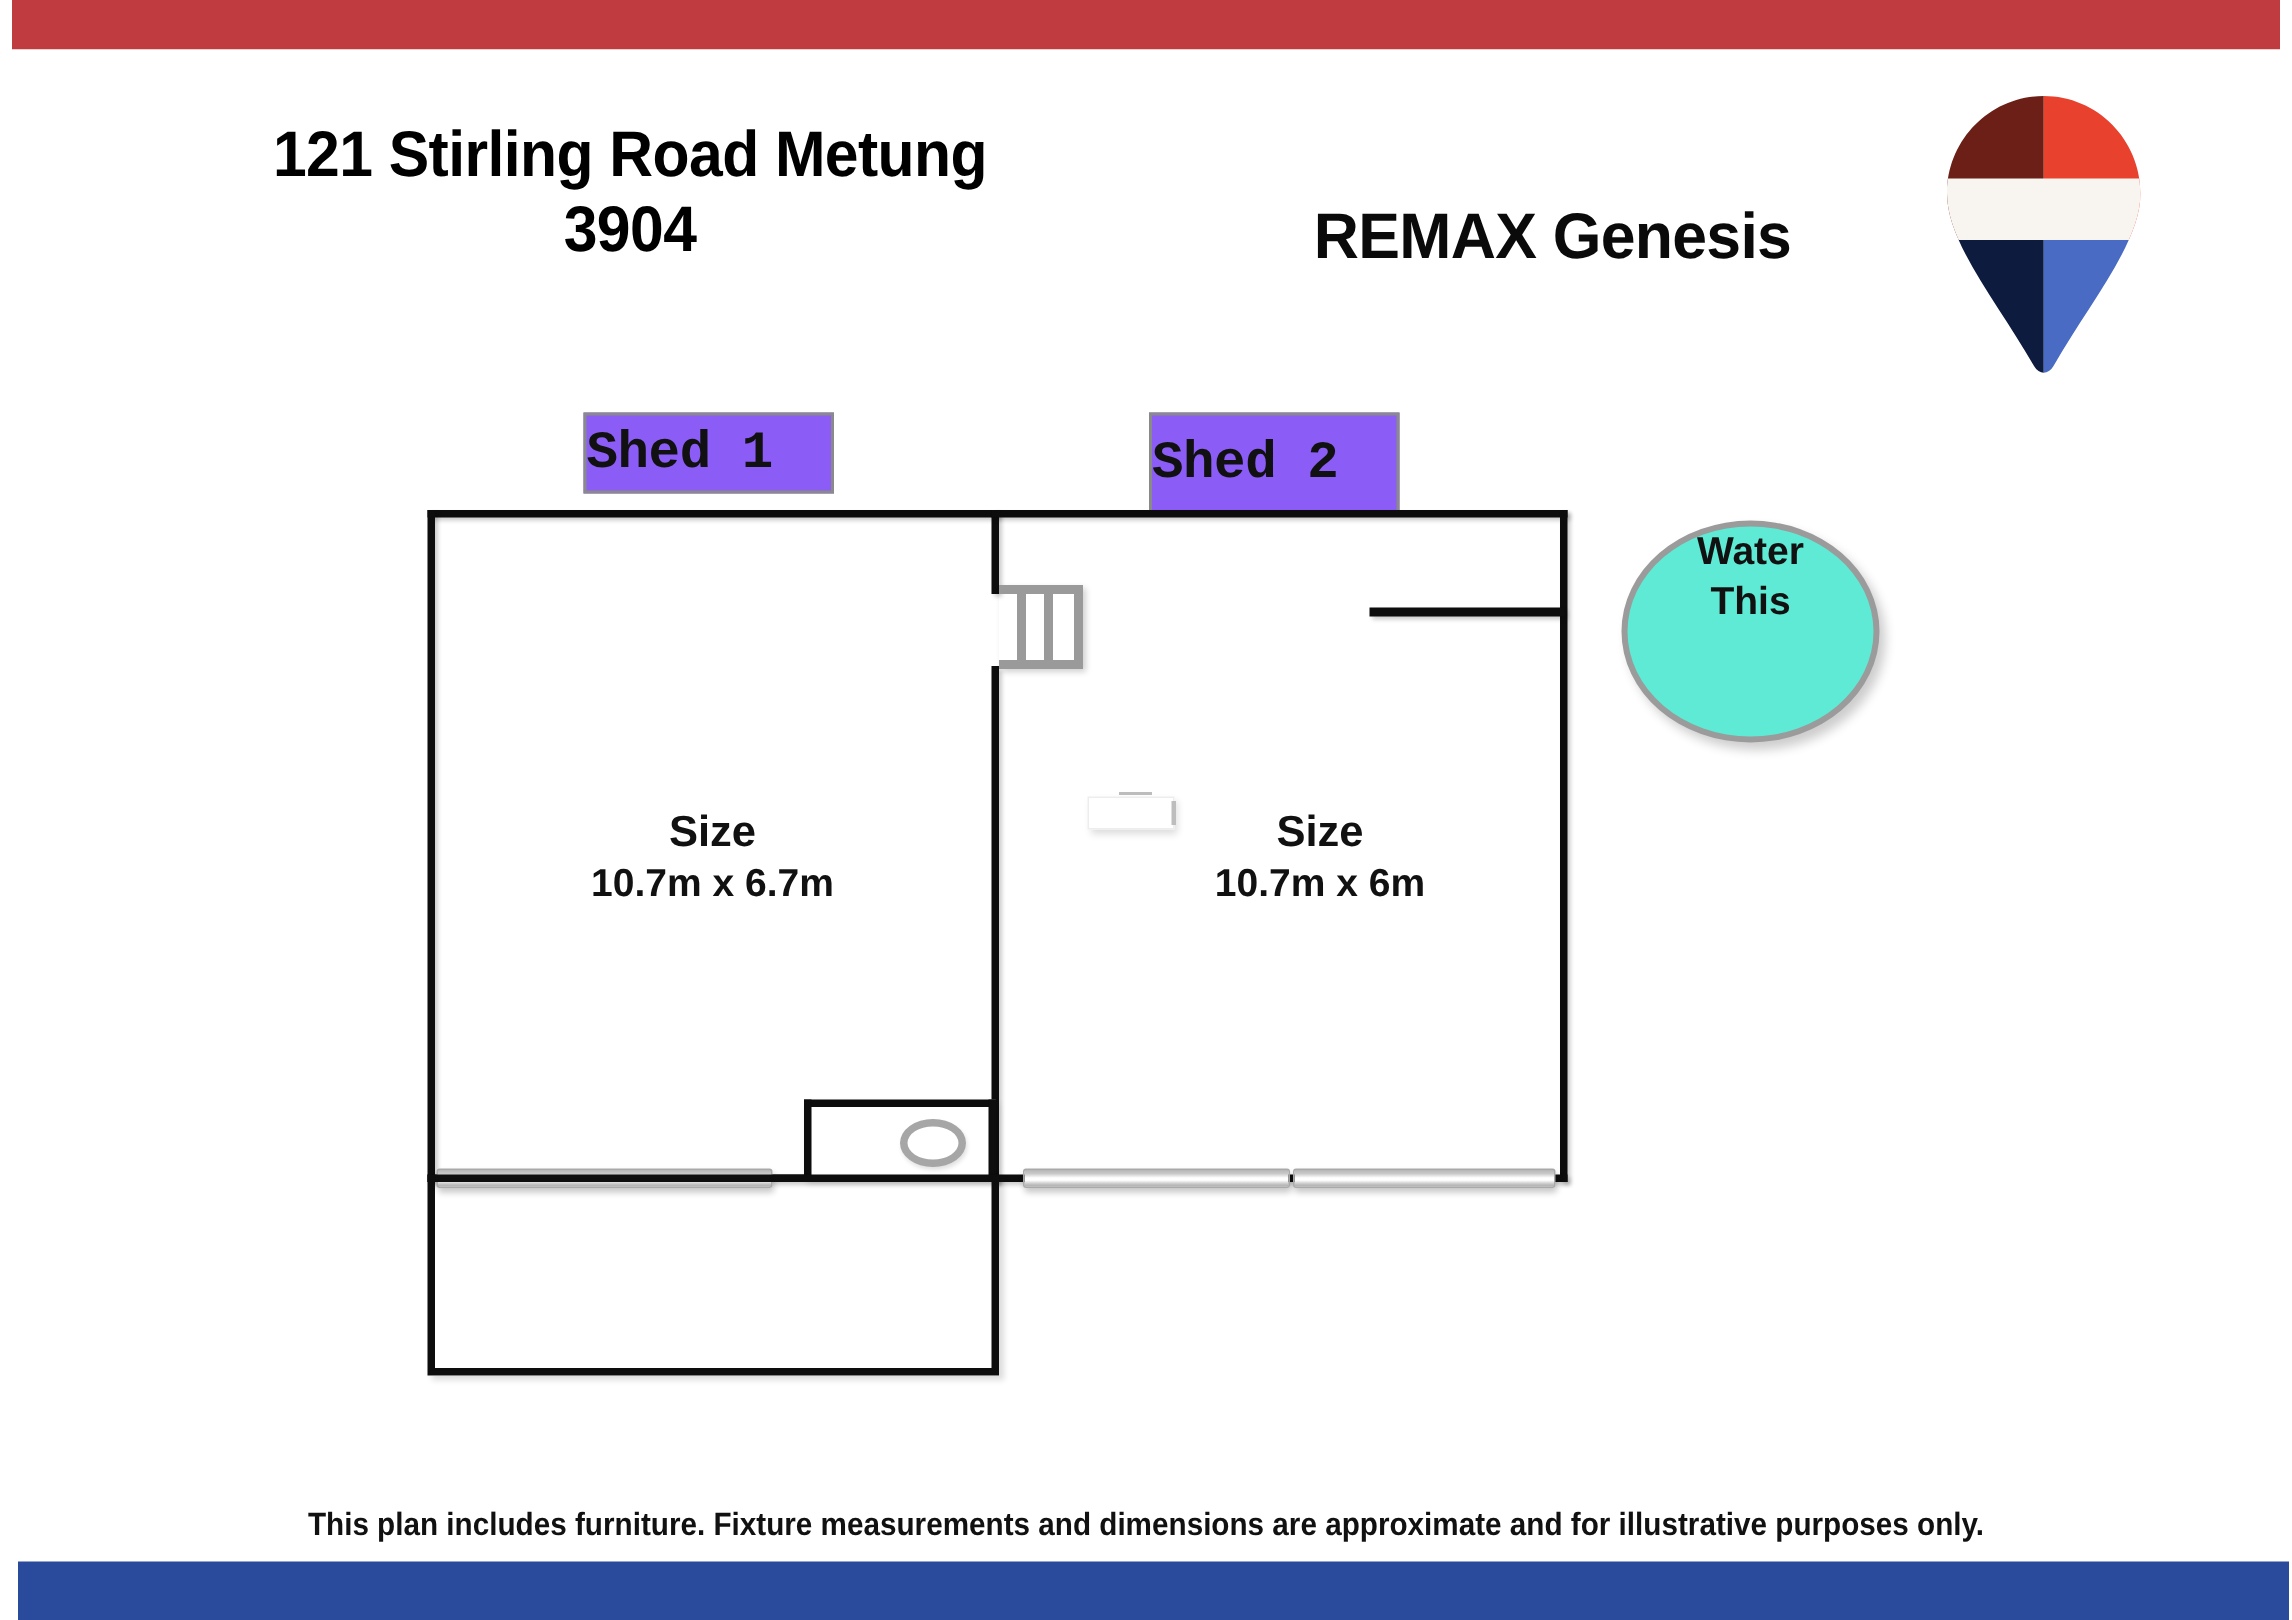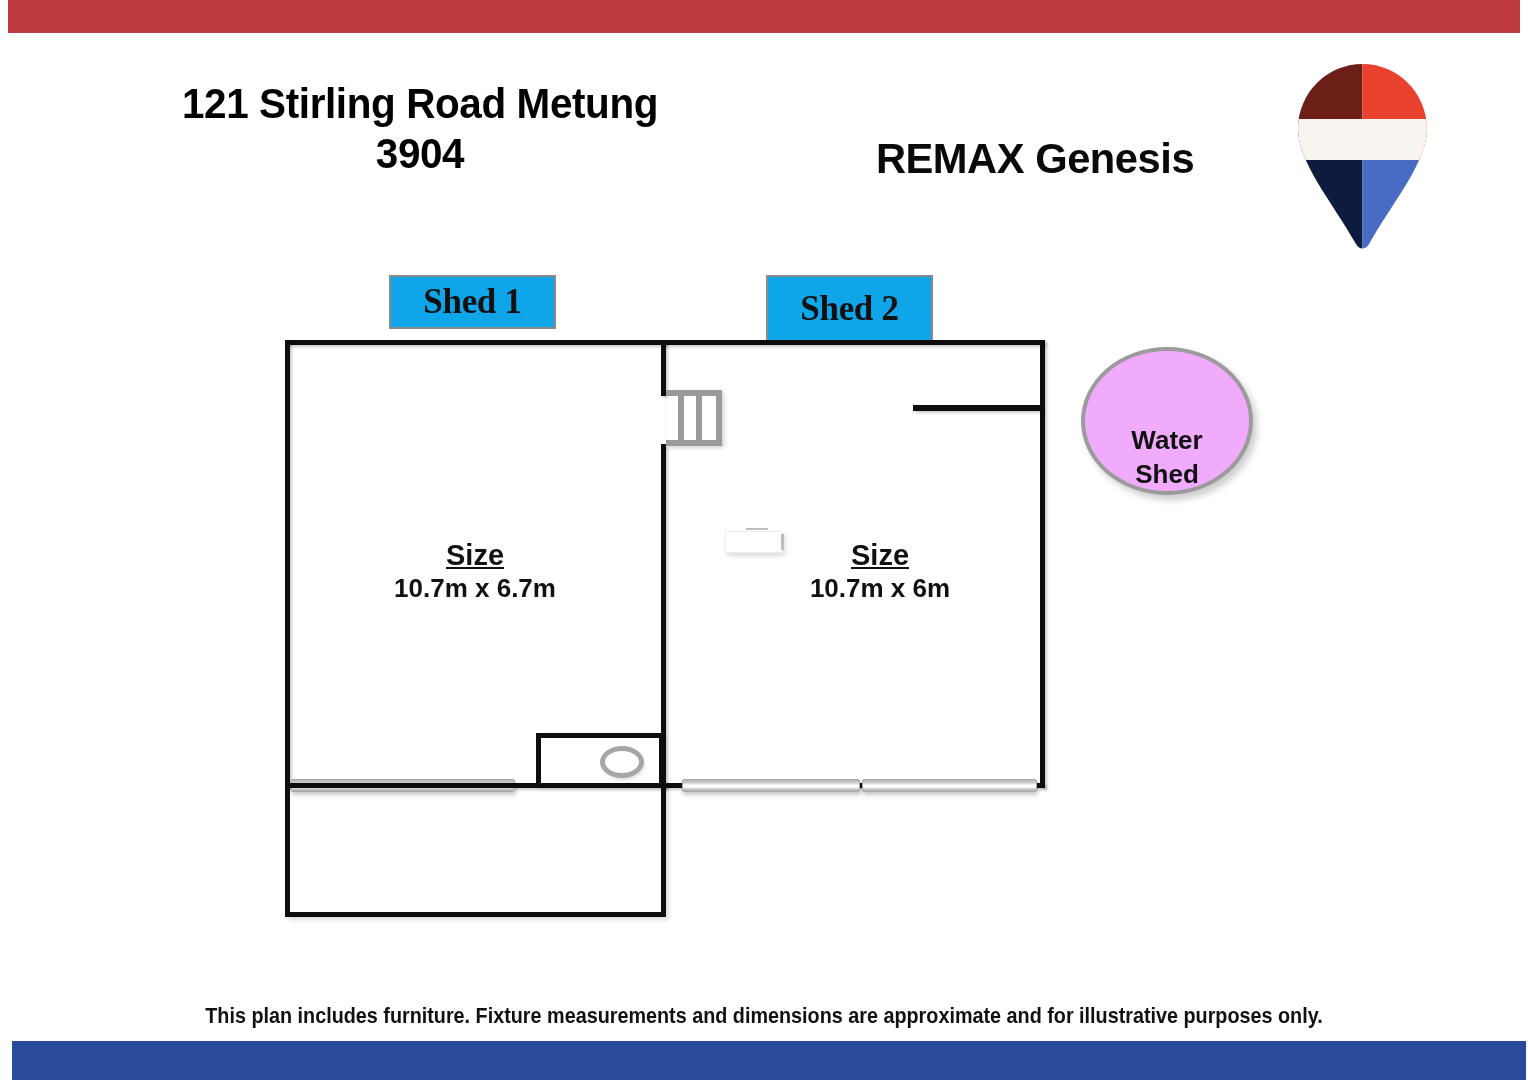--- a/index.html
+++ b/index.html
@@ -101,44 +101,44 @@
     border: 5px solid #0d0d0d;
     box-sizing: border-box;
     background: transparent;
     box-shadow: 3px 3px 4px rgba(0,0,0,0.14);
   }
 
   
   .shed-tag {
     position: absolute;
     border: 2px solid #8a8a8a;
-    background: #0ea5e9;
+    background: #8b5cf6;
     box-sizing: border-box;
     font-weight: bold;
     font-size: 35px;
     color: #111111;
     display: flex;
     align-items: center;
-    justify-content: center;
+    justify-content: flex-start;
     letter-spacing: -0.3px;
-    font-family: Liberation Serif, serif;
+    font-family: Liberation Mono, monospace;
   }
 
   
   .size-caption {
     position: absolute;
     text-align: center;
     font-weight: bold;
     font-size: 29px;
     line-height: 1.22;
     color: #111111;
     font-family: "Liberation Sans", sans-serif;
     white-space: nowrap;
   }
-  .size-caption .cap-label { display: block; text-decoration: underline; }
+  .size-caption .cap-label { display: block; }
   .size-caption .cap-dims  { display: block; font-size: 26px; }
 
   .awning-caption {
     position: absolute;
     text-align: center;
     font-weight: bold;
     font-size: 31px;
     line-height: 1.55;
     color: #111111;
     font-family: "Liberation Sans", sans-serif;
@@ -203,25 +203,25 @@
   .fixture-box .tick {
     position: absolute;
     background: #bdbdbd;
   }
 
   
   .water-tank {
     position: absolute;
     border: 4px solid #9b9b9b;
     border-radius: 50%;
-    background: #f0abfc;
+    background: #5eead4;
     box-sizing: border-box;
     box-shadow: 4px 5px 7px rgba(0,0,0,0.20);
     display: flex;
-    align-items: flex-end;
+    align-items: flex-start;
     justify-content: center;
   }
   .water-tank .wt-text {
     text-align: center;
     font-weight: bold;
     font-size: 26px;
     line-height: 1.28;
     color: #111111;
     font-family: "Liberation Sans", sans-serif;
   }
@@ -328,21 +328,21 @@
 
   <div class="roller" style="left:682px; top:779px; width:178px;"></div>
   <div class="roller" style="left:862px; top:779px; width:175px;"></div>
 
   <div class="room-box" style="left:285px; top:783px; width:381px; height:134px;"></div>
 
 
   <div class="water-tank" style="left:1081px; top:347px; width:172px; height:148px;">
     <div class="wt-text">
       <span>Water</span>
-      <span>Shed</span>
+      <span>This</span>
     </div>
   </div>
 
   <div class="disclaimer">This plan includes furniture. Fixture measurements and dimensions are approximate and for illustrative purposes only.</div>
 
   <div class="bar-bottom"></div>
 
 </div>
 
 </body></html>

